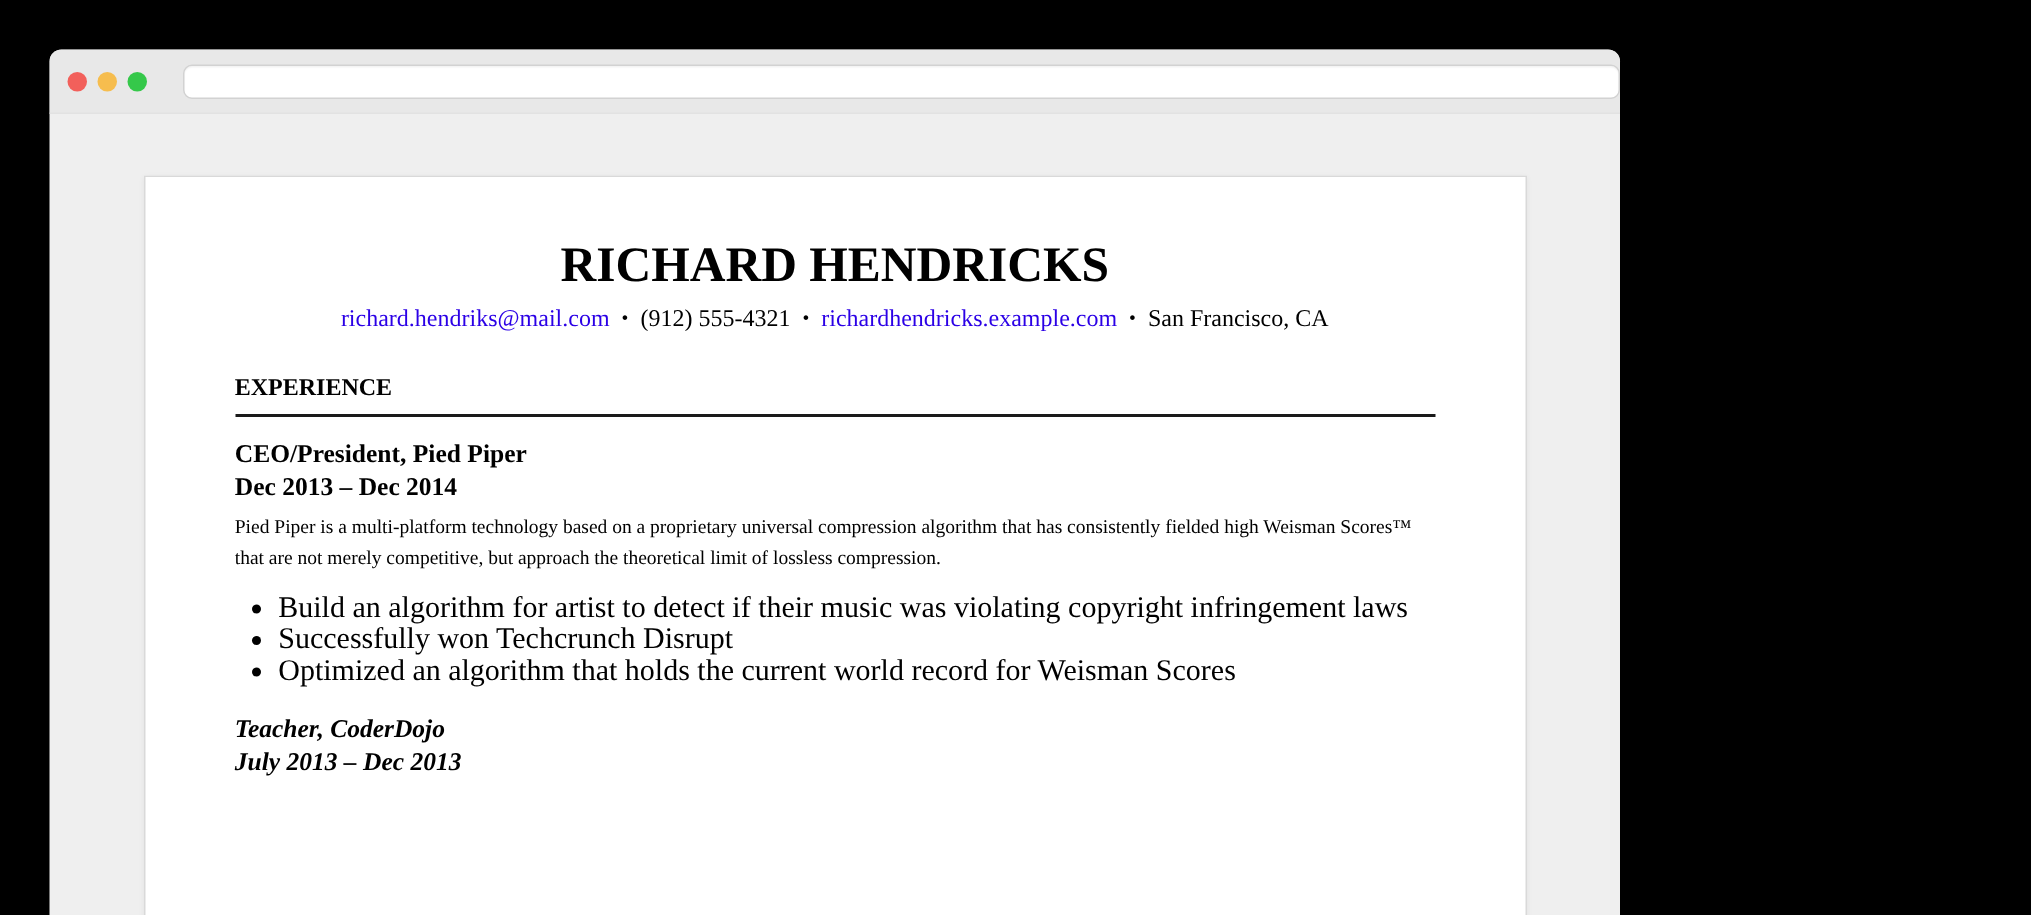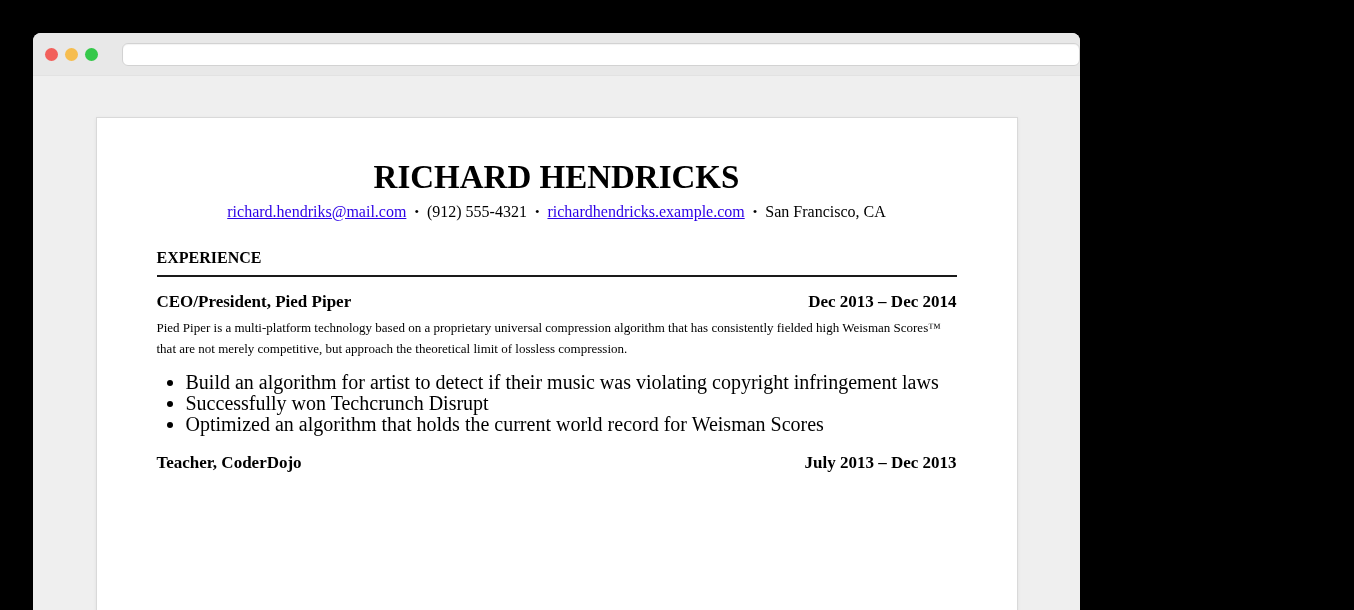--- a/index.html
+++ b/index.html
@@ -92,21 +92,20 @@
   }
 
   .contact-line {
     text-align: center;
     font-size: 16px;
     margin-top: 6px;
     line-height: 20px;
   }
   .contact-line a {
     color: #2b00e6;
-    text-decoration: underline;
     cursor: pointer;
   }
   .contact-sep {
     display: inline-block;
     margin: 0 8px;
     font-size: 13px;
     vertical-align: 1px;
   }
 
   .summary {
@@ -118,28 +117,29 @@
   .section-heading {
     font-size: 16px;
     font-weight: bold;
     margin: 24px 0 0;
     padding-bottom: 5px;
     border-bottom: 2px solid #1a1a1a;
     line-height: 24px;
   }
 
   .job { margin-top: 14px; }
-  .job + .job { margin-top: 17px; }
+  .job + .job { margin-top: 17px; font-style: italic; }
 
   .job-header {
     display: flex;
     justify-content: space-between;
     font-weight: bold;
     font-size: 17px;
     line-height: 22px;
+    flex-direction: column;
   }
 
   .job-desc {
     font-size: 13px;
     line-height: 21px;
     margin-top: 4px;
   }
 
   .job-bullets {
     margin: 13px 0 0;

